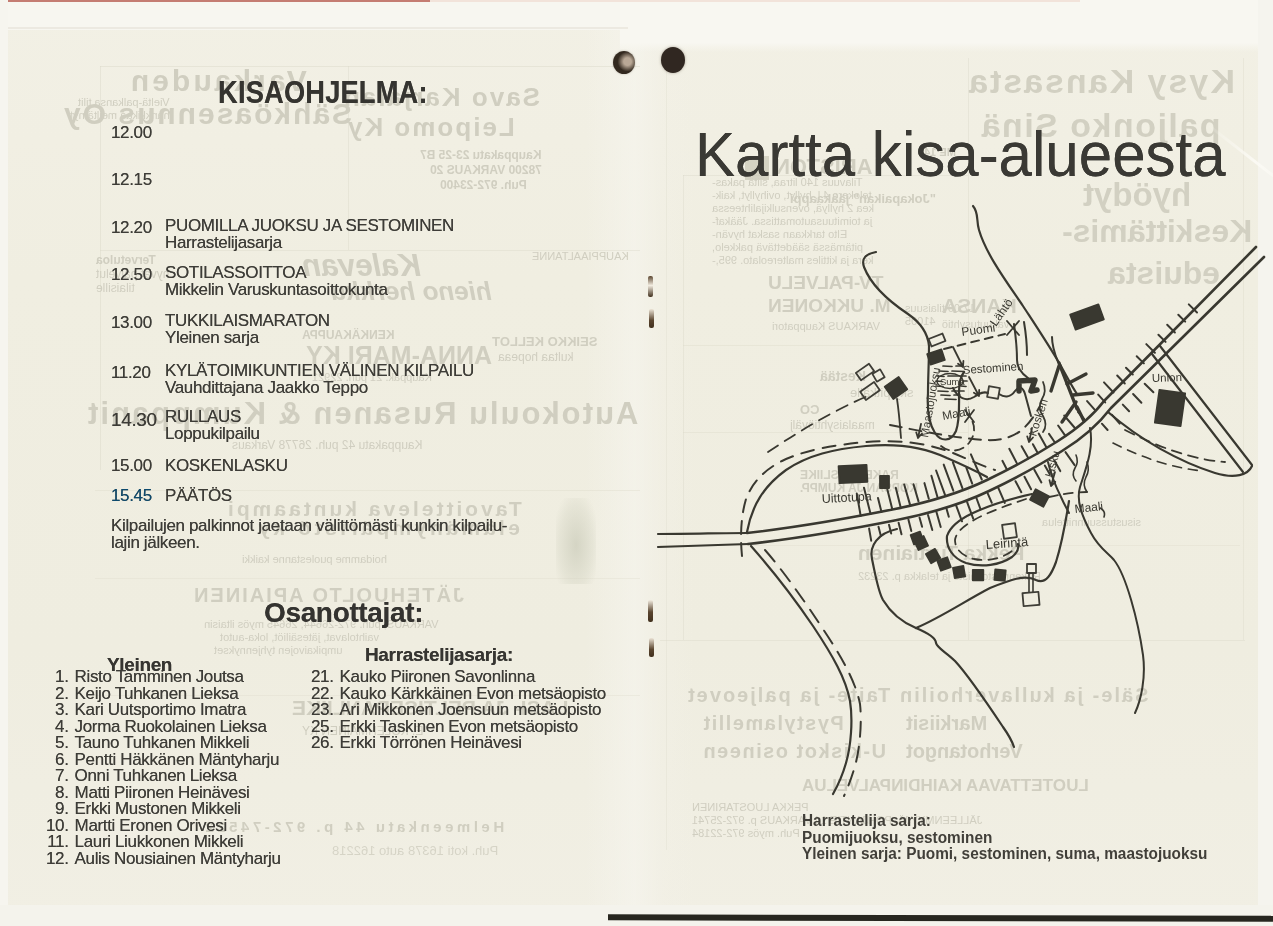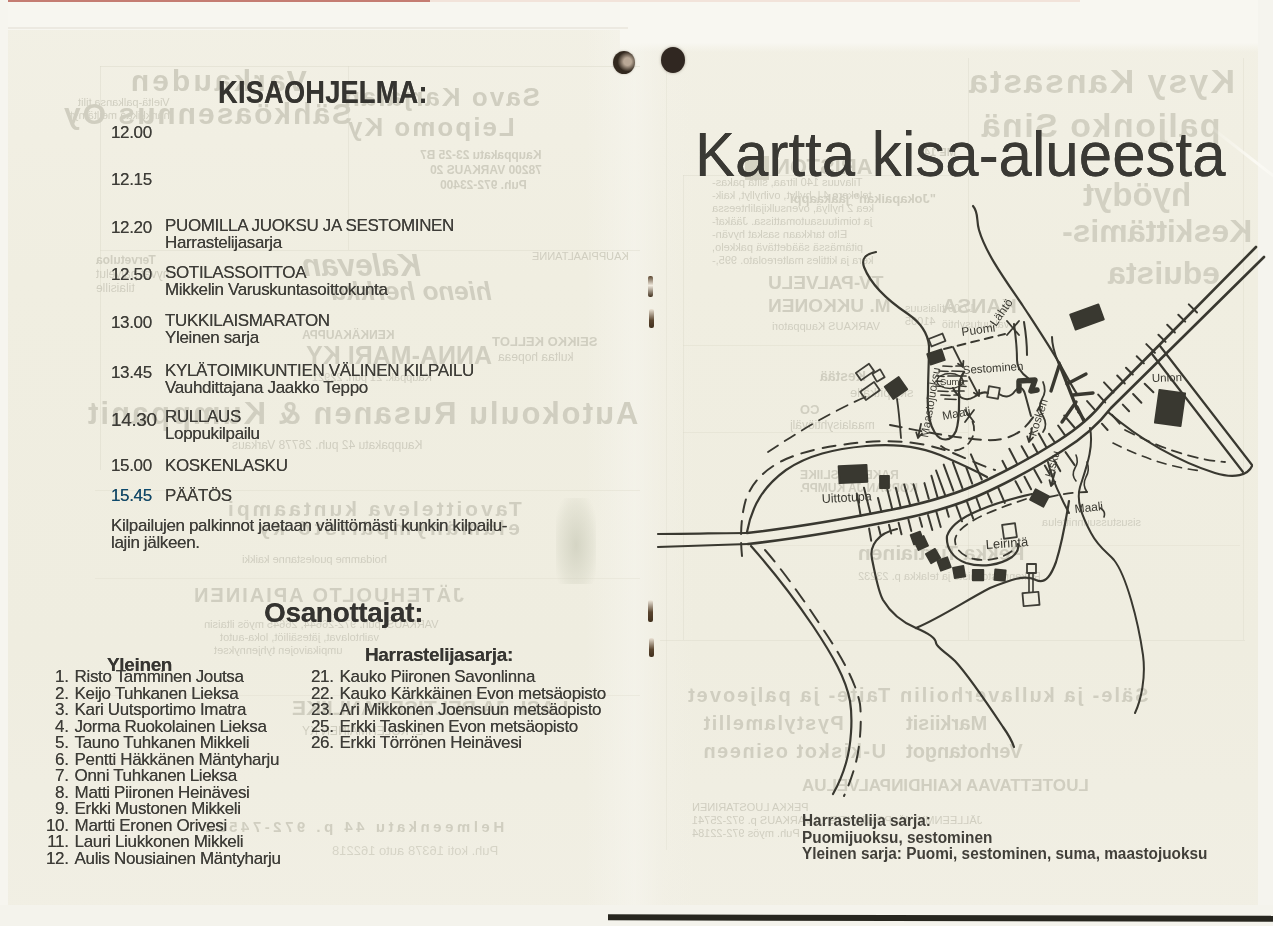--- a/index.html
+++ b/index.html
@@ -185,21 +185,21 @@
 
 <div class="abs ink" style="left:111px;top:218px;font-size:17px;color:#3d3c37;">12.20</div>
 <div class="abs ink" style="left:165px;top:218px;font-size:17px;line-height:16.5px;color:#3d3c37;">PUOMILLA JUOKSU JA SESTOMINEN<br>Harrastelijasarja</div>
 
 <div class="abs ink" style="left:111px;top:265px;font-size:17px;color:#3d3c37;">12.50</div>
 <div class="abs ink" style="left:165px;top:265px;font-size:17px;line-height:16.5px;color:#3d3c37;">SOTILASSOITTOA<br>Mikkelin Varuskuntasoittokunta</div>
 
 <div class="abs ink" style="left:111px;top:313px;font-size:17px;color:#3d3c37;">13.00</div>
 <div class="abs ink" style="left:165px;top:313px;font-size:17px;line-height:16.5px;color:#3d3c37;">TUKKILAISMARATON<br>Yleinen sarja</div>
 
-<div class="abs ink" style="left:111px;top:363px;font-size:17px;color:#3d3c37;">13.45</div>
+<div class="abs ink" style="left:111px;top:363px;font-size:17px;color:#3d3c37;">11.20</div>
 <div class="abs ink" style="left:165px;top:363px;font-size:17px;line-height:16.5px;color:#3d3c37;">KYLÄTOIMIKUNTIEN VÄLINEN KILPAILU<br>Vauhdittajana Jaakko Teppo</div>
 
 <div class="abs ink" style="left:111px;top:409px;font-size:19px;color:#3d3c37;">14.30</div>
 <div class="abs ink" style="left:165px;top:409px;font-size:17px;line-height:16.5px;color:#3d3c37;">RULLAUS<br>Loppukilpailu</div>
 
 <div class="abs ink" style="left:111px;top:456px;font-size:17px;color:#3d3c37;">15.00</div>
 <div class="abs ink" style="left:165px;top:456px;font-size:17px;color:#3d3c37;">KOSKENLASKU</div>
 
 <div class="abs ink" style="left:111px;top:486px;font-size:17px;color:#0c4a6e;">15.45</div>
 <div class="abs ink" style="left:165px;top:486px;font-size:17px;color:#3d3c37;">PÄÄTÖS</div>

